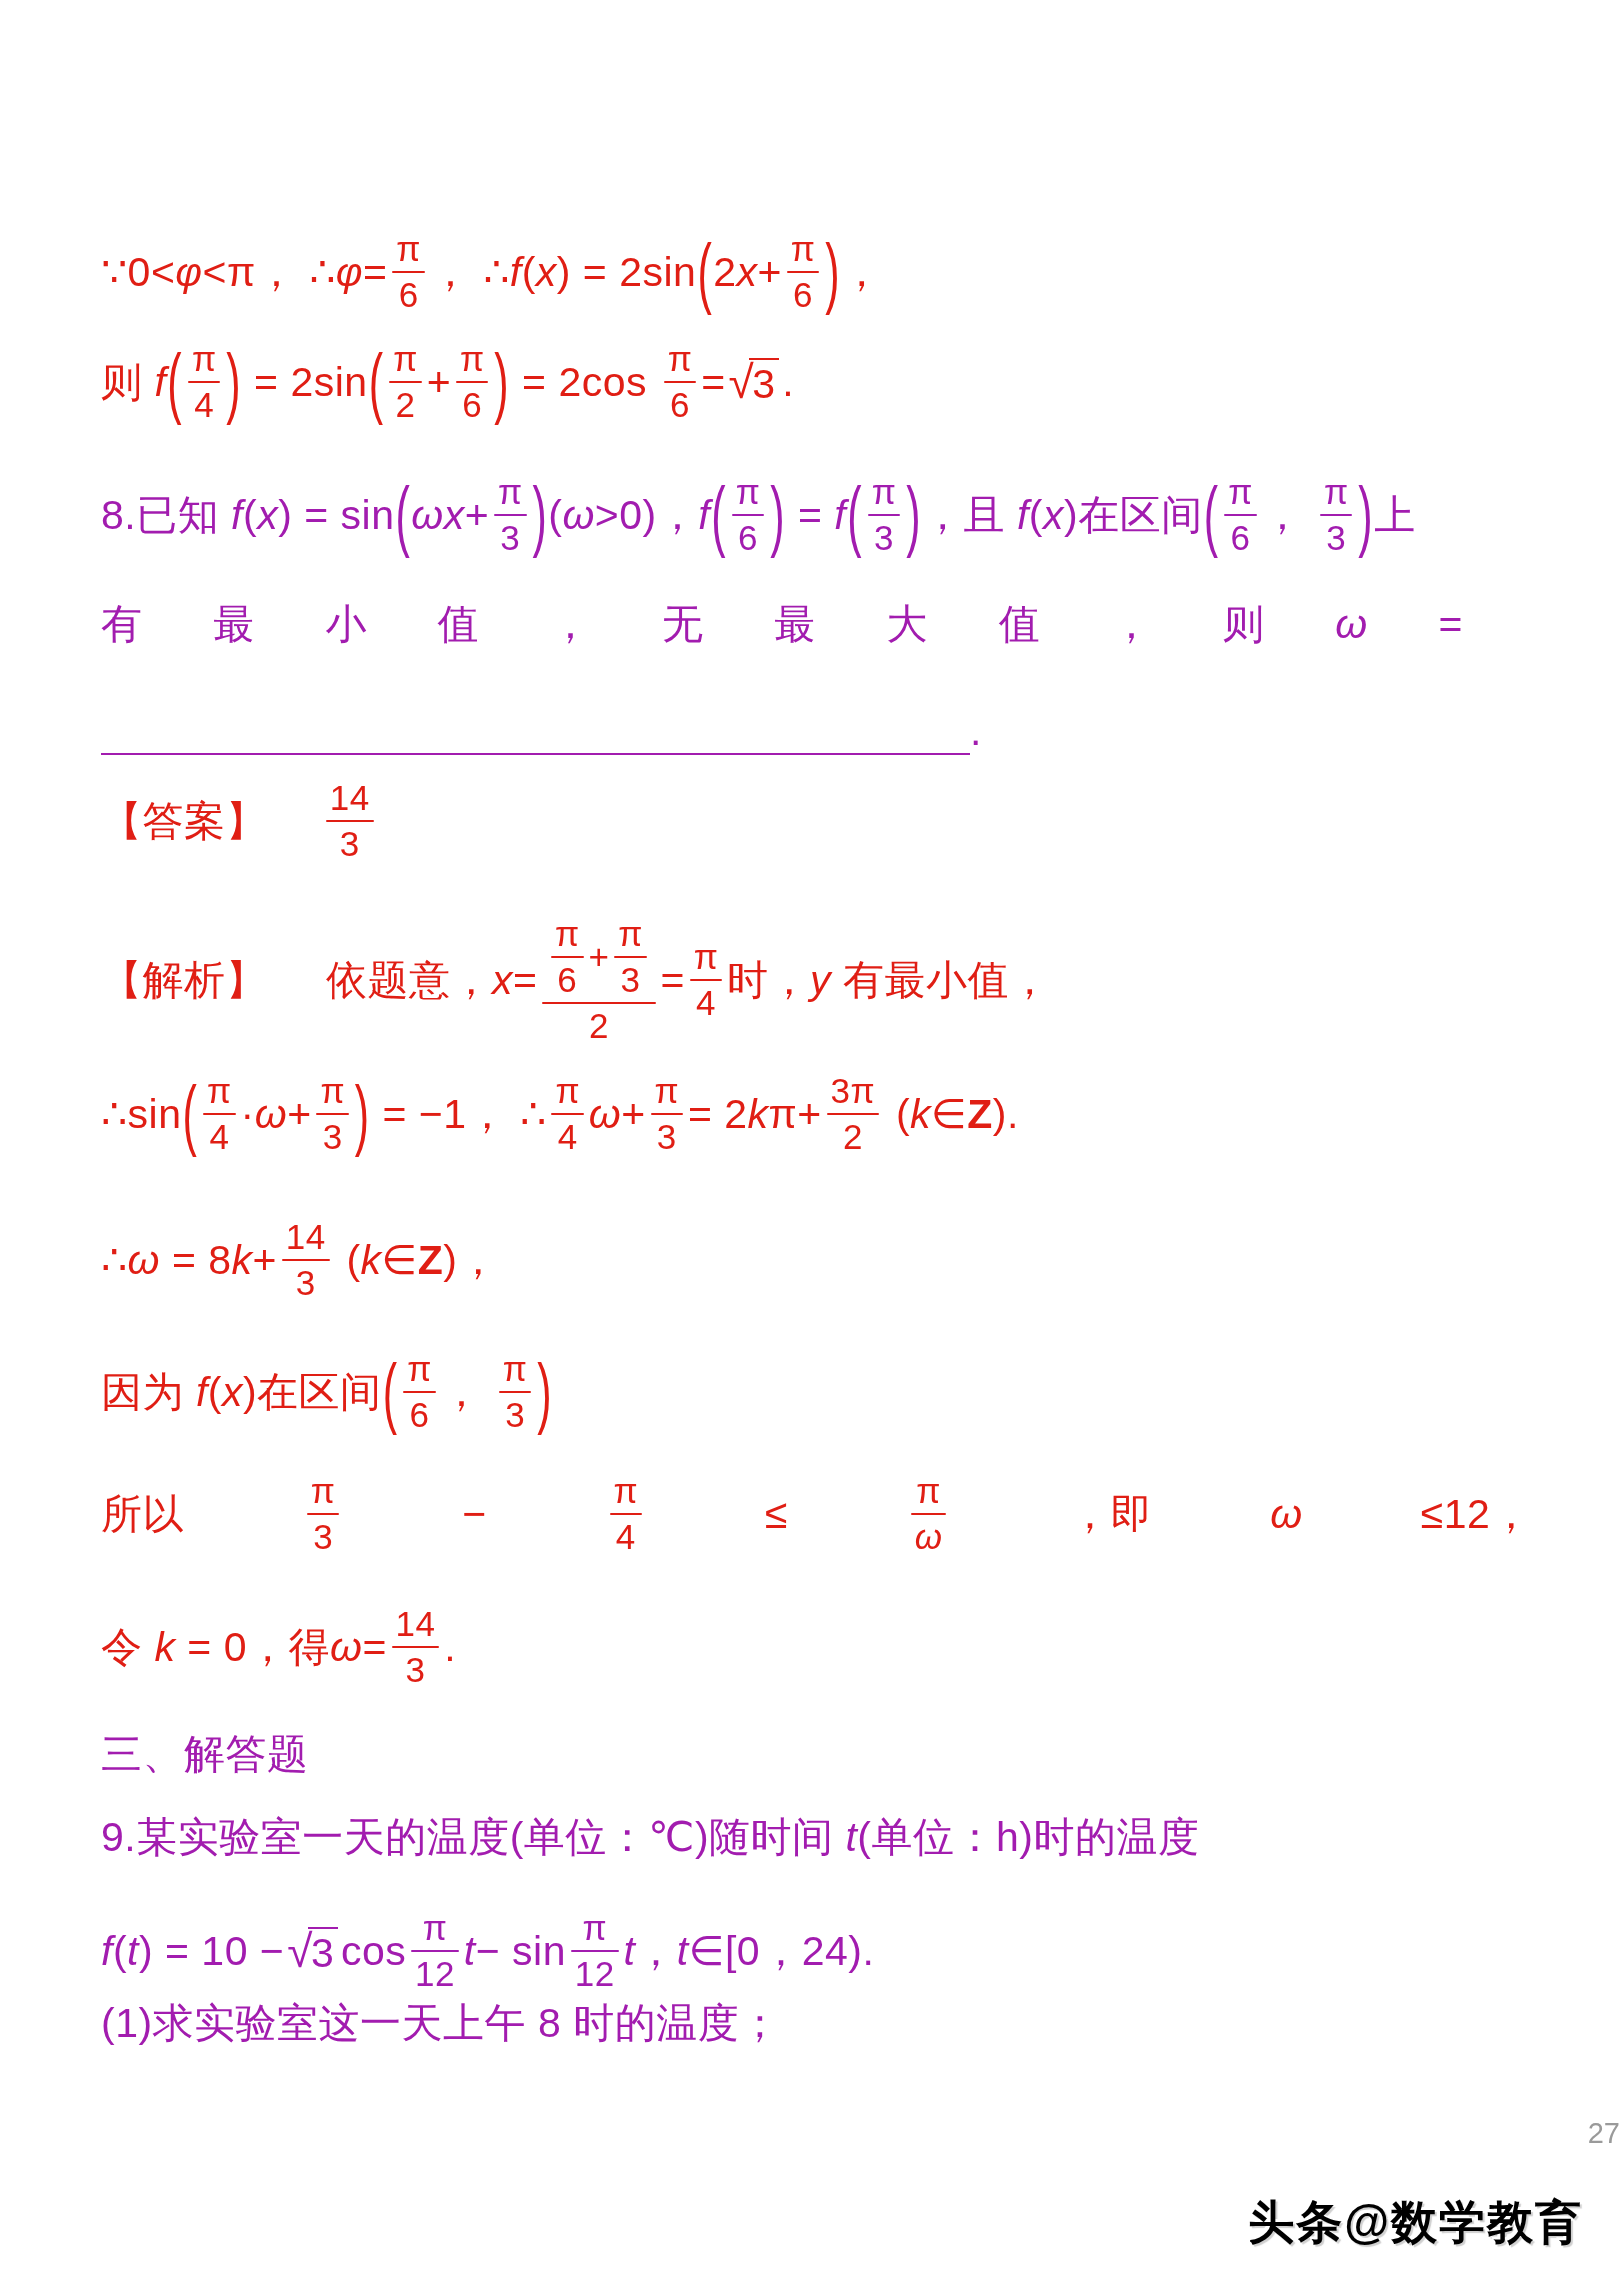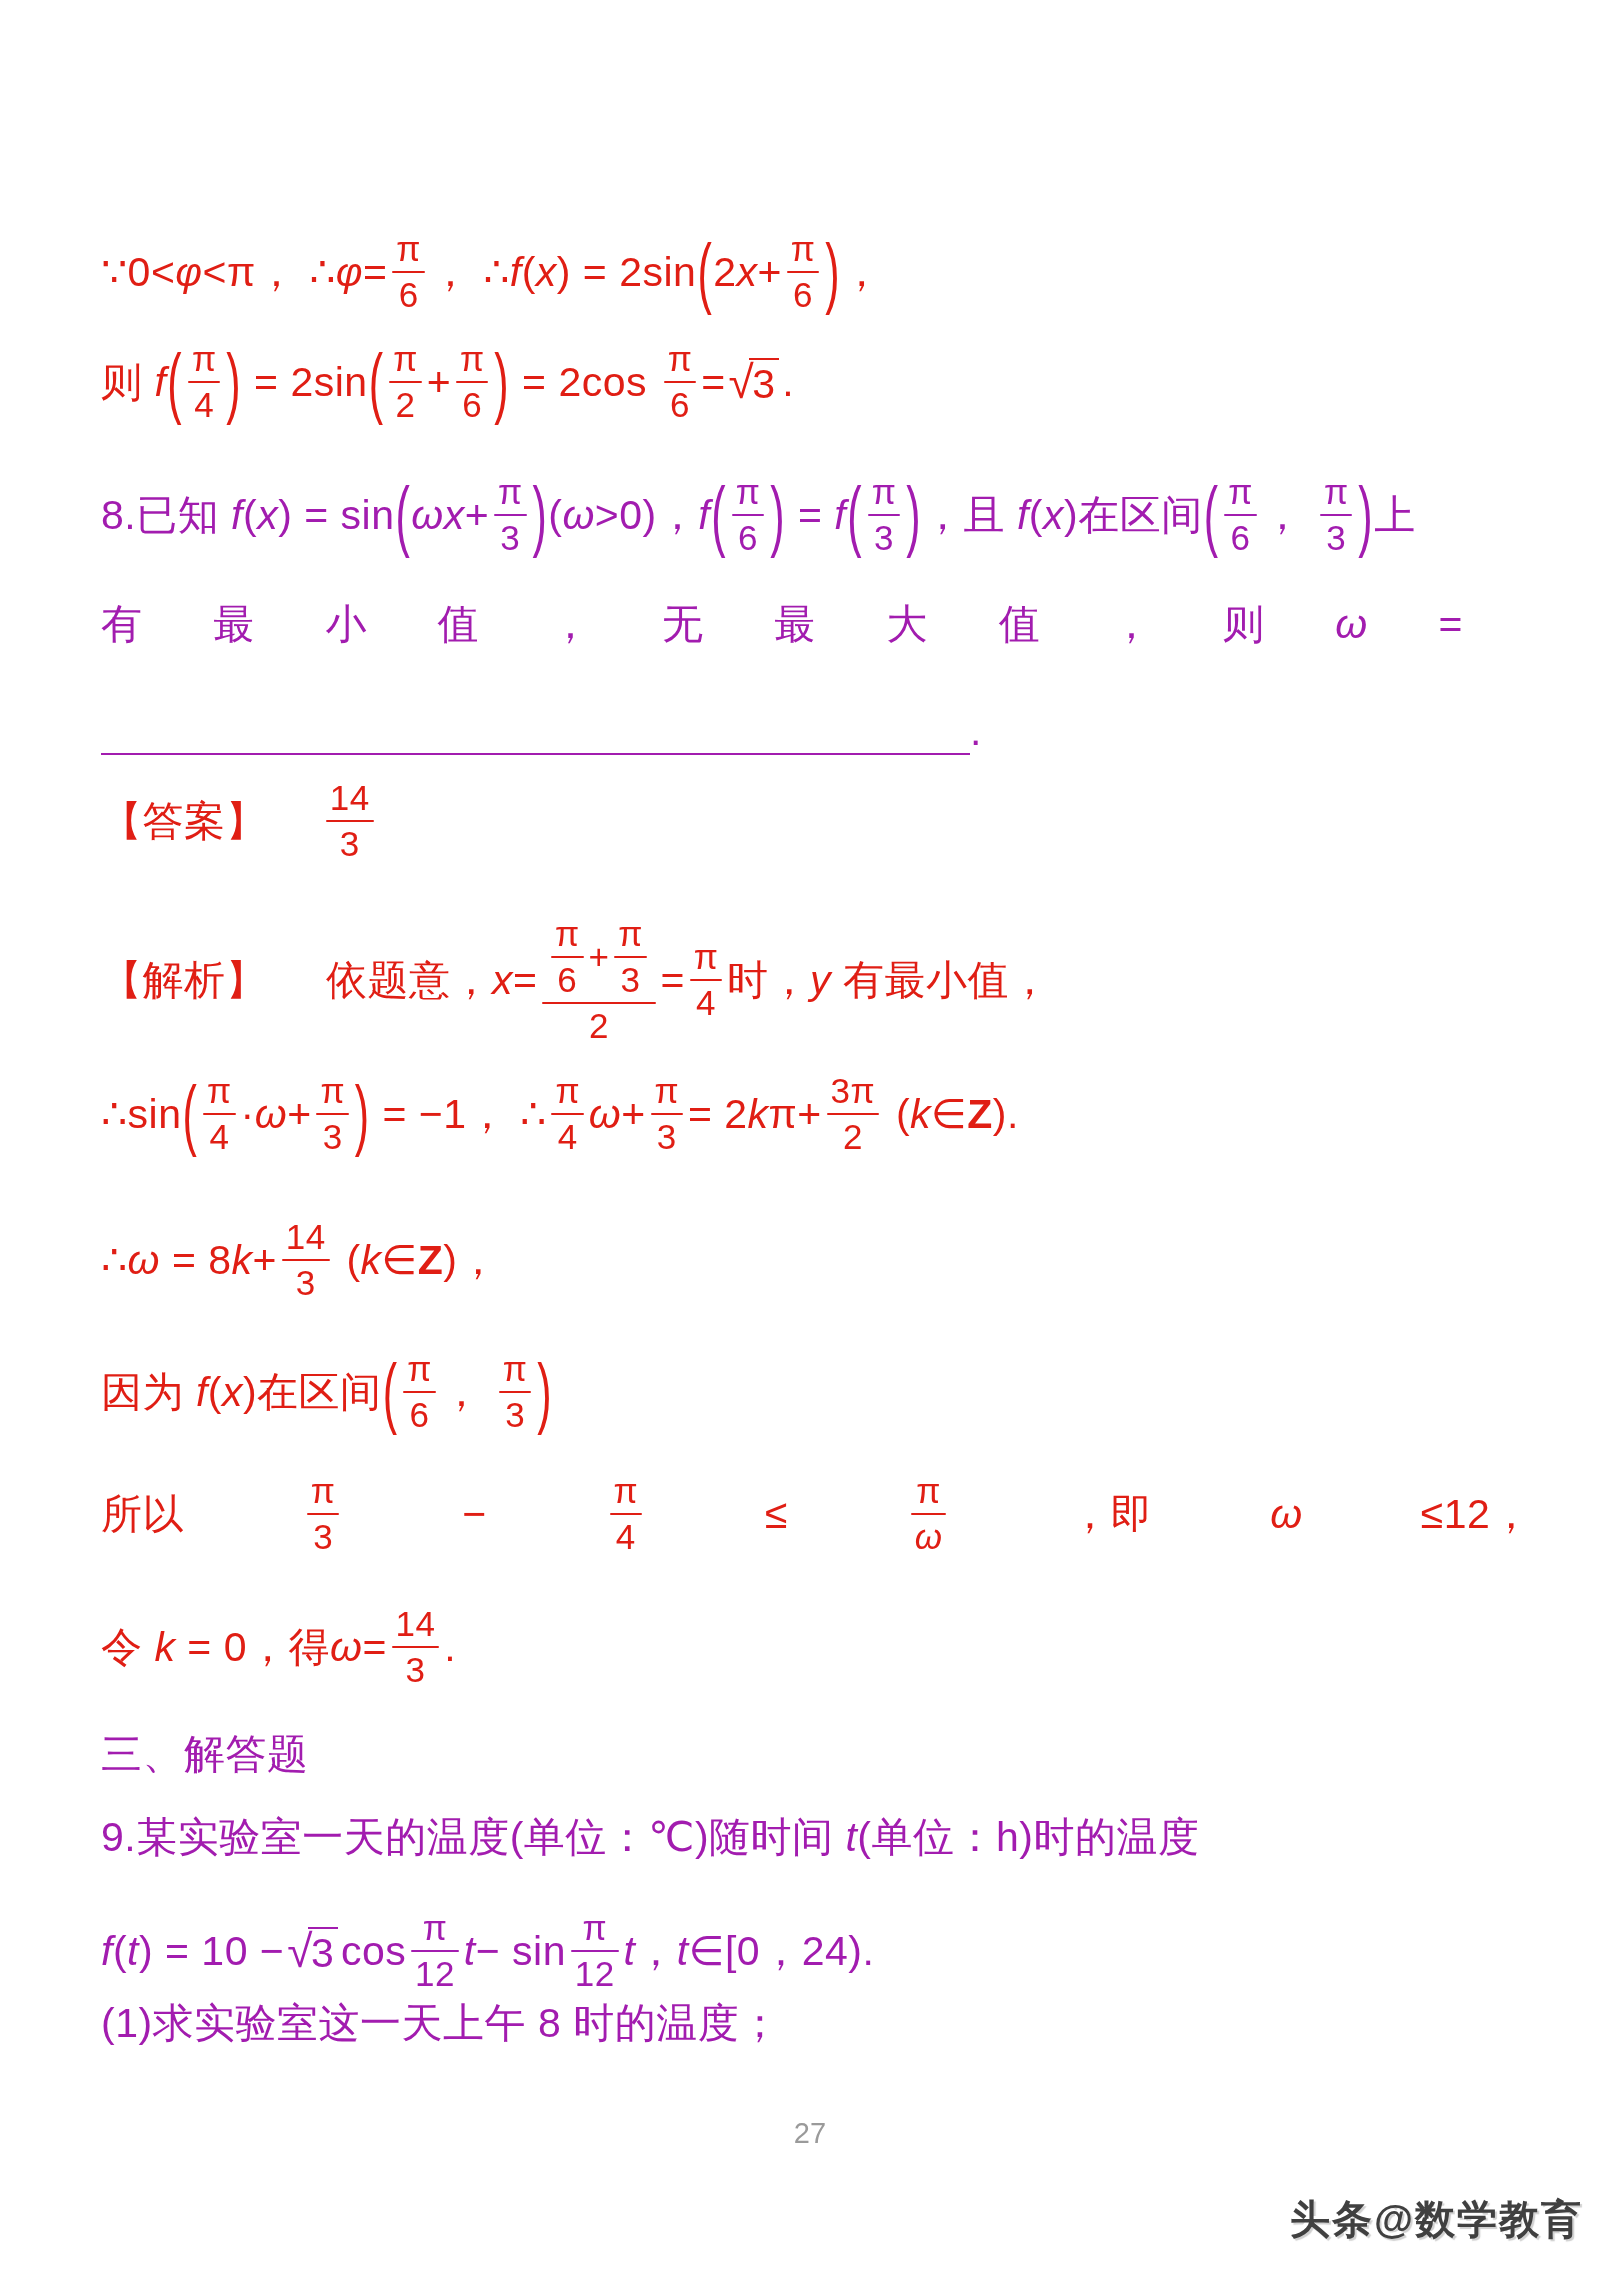--- a/index.html
+++ b/index.html
@@ -38,25 +38,25 @@
   }
   .sqrt{display:inline-flex;align-items:flex-start;margin:0 2.9px;flex-shrink:0;}
   .rq{font-size:1.12em;line-height:1.05;margin-right:-4.9px;}
   .rc{border-top:2.9px solid currentColor;padding:3.9px 3.9px 0 2.9px;line-height:1;}
   .blank-line{
     display:inline-block;border-bottom:2.9px solid currentColor;
     height:41px;align-self:flex-end;margin-bottom:3.9px;flex-shrink:0;
   }
   .page-number{
     position:absolute;top:2117px;left:0;width:100%;
-    text-align:center;font-size:29px;color:#9a9a9a;
+    text-align:right;font-size:29px;color:#9a9a9a;
   }
   .watermark{
     position:absolute;top:2192px;right:37px;
-    font-size:40px;font-weight:700;color:#404040;
+    font-size:46px;font-weight:700;color:#000000;
     letter-spacing:2px;
     text-shadow:-2.9px -2.9px 0 rgba(255,255,255,0.95),-1px -1px 0 rgba(255,255,255,0.9),2px 2px 1px rgba(120,120,120,0.35);
   }
 </style>
 </head>
 <body>
 
 <div class="page">
   <div id="content">
       <div class="mline red" style="top: 218px; min-height: 108px;">

